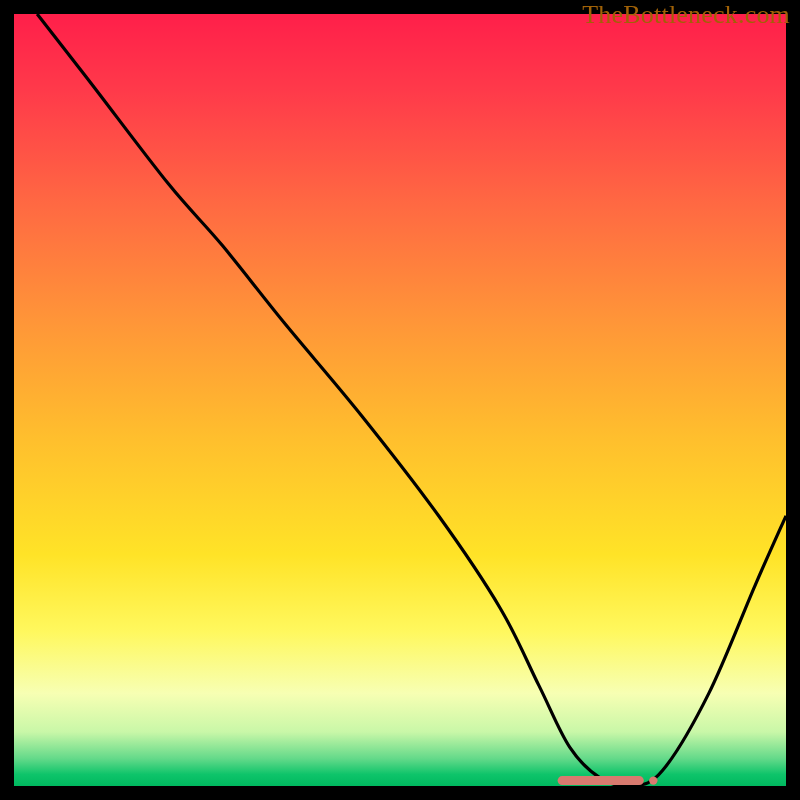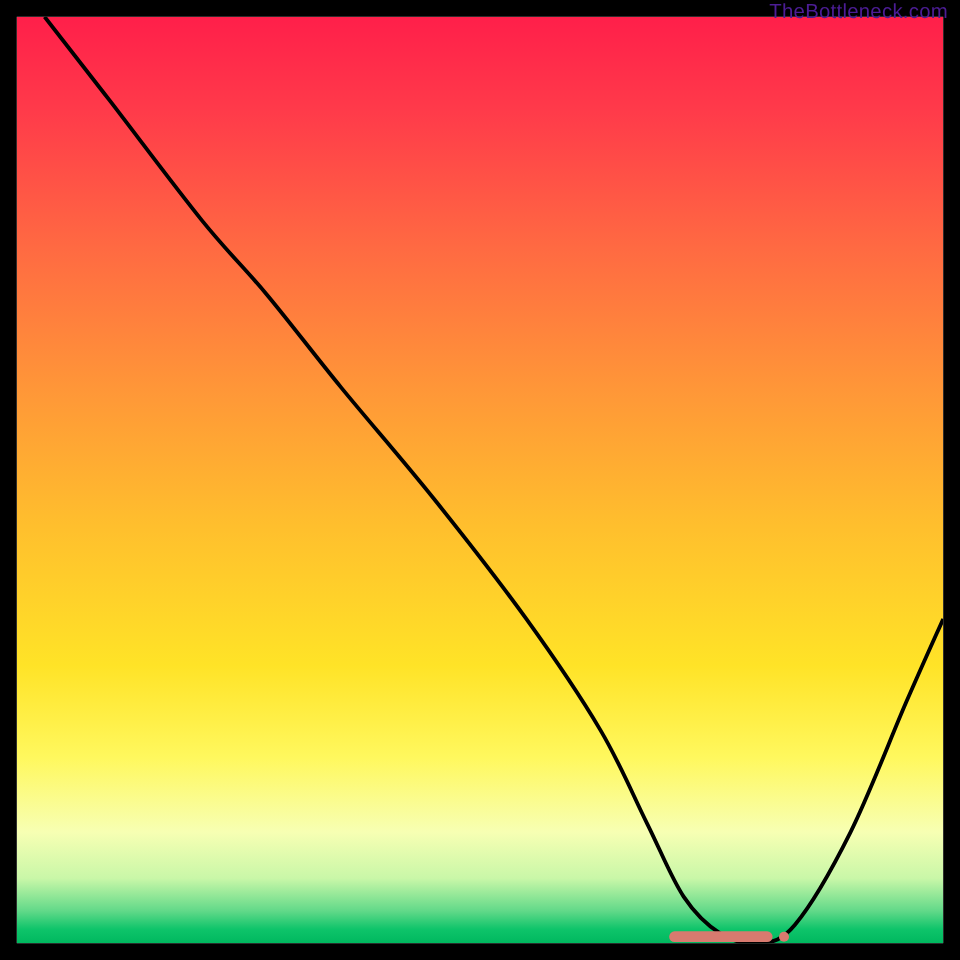--- a/index.html
+++ b/index.html
@@ -15,24 +15,25 @@
     left: 0;
     top: 0;
     width: 800px;
     height: 800px;
     box-sizing: border-box;
   }
   .watermark {
     position: absolute;
     top: 0px;
     right: 10px;
-    font-size: 17px;
+    font-size: 26px;
     font-weight: 400;
-    color: #4c1d95;
+    color: #a16207;
     letter-spacing: 0.2px;
+    font-family: Liberation Serif, serif;
   }
   svg.plot {
     position: absolute;
     left: 0;
     top: 0;
     width: 800px;
     height: 800px;
     display: block;
   }
 </style>

